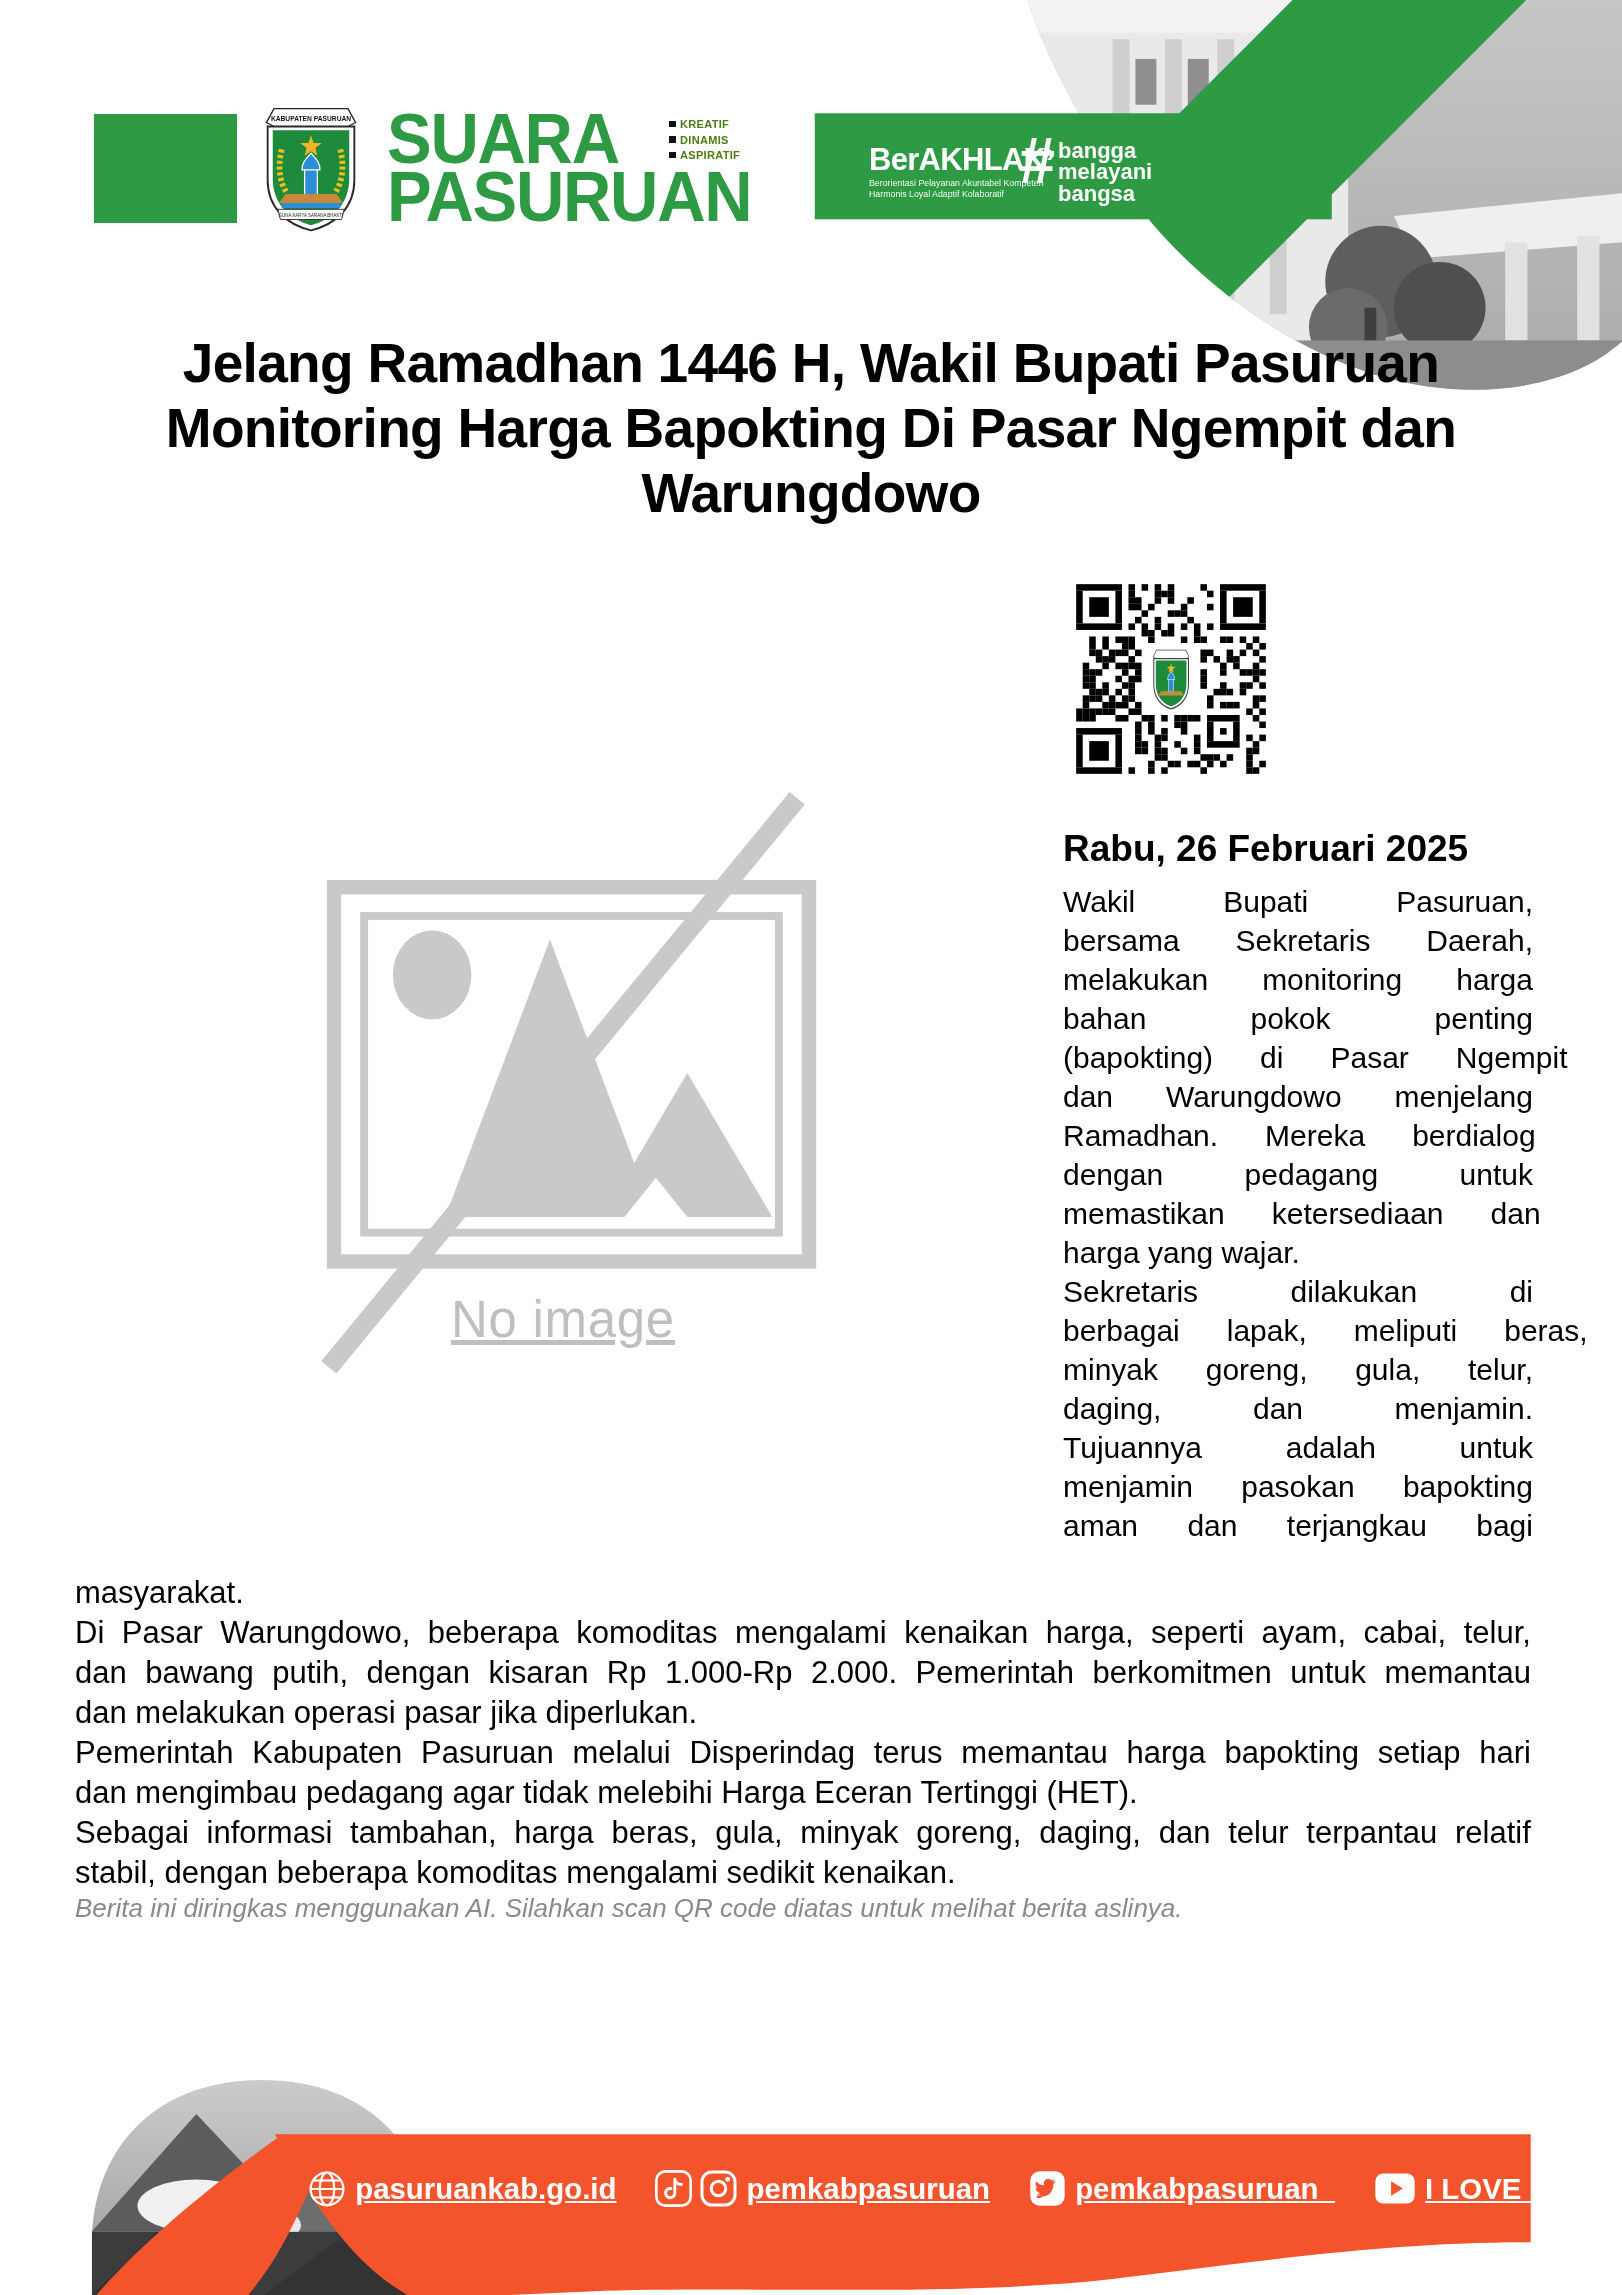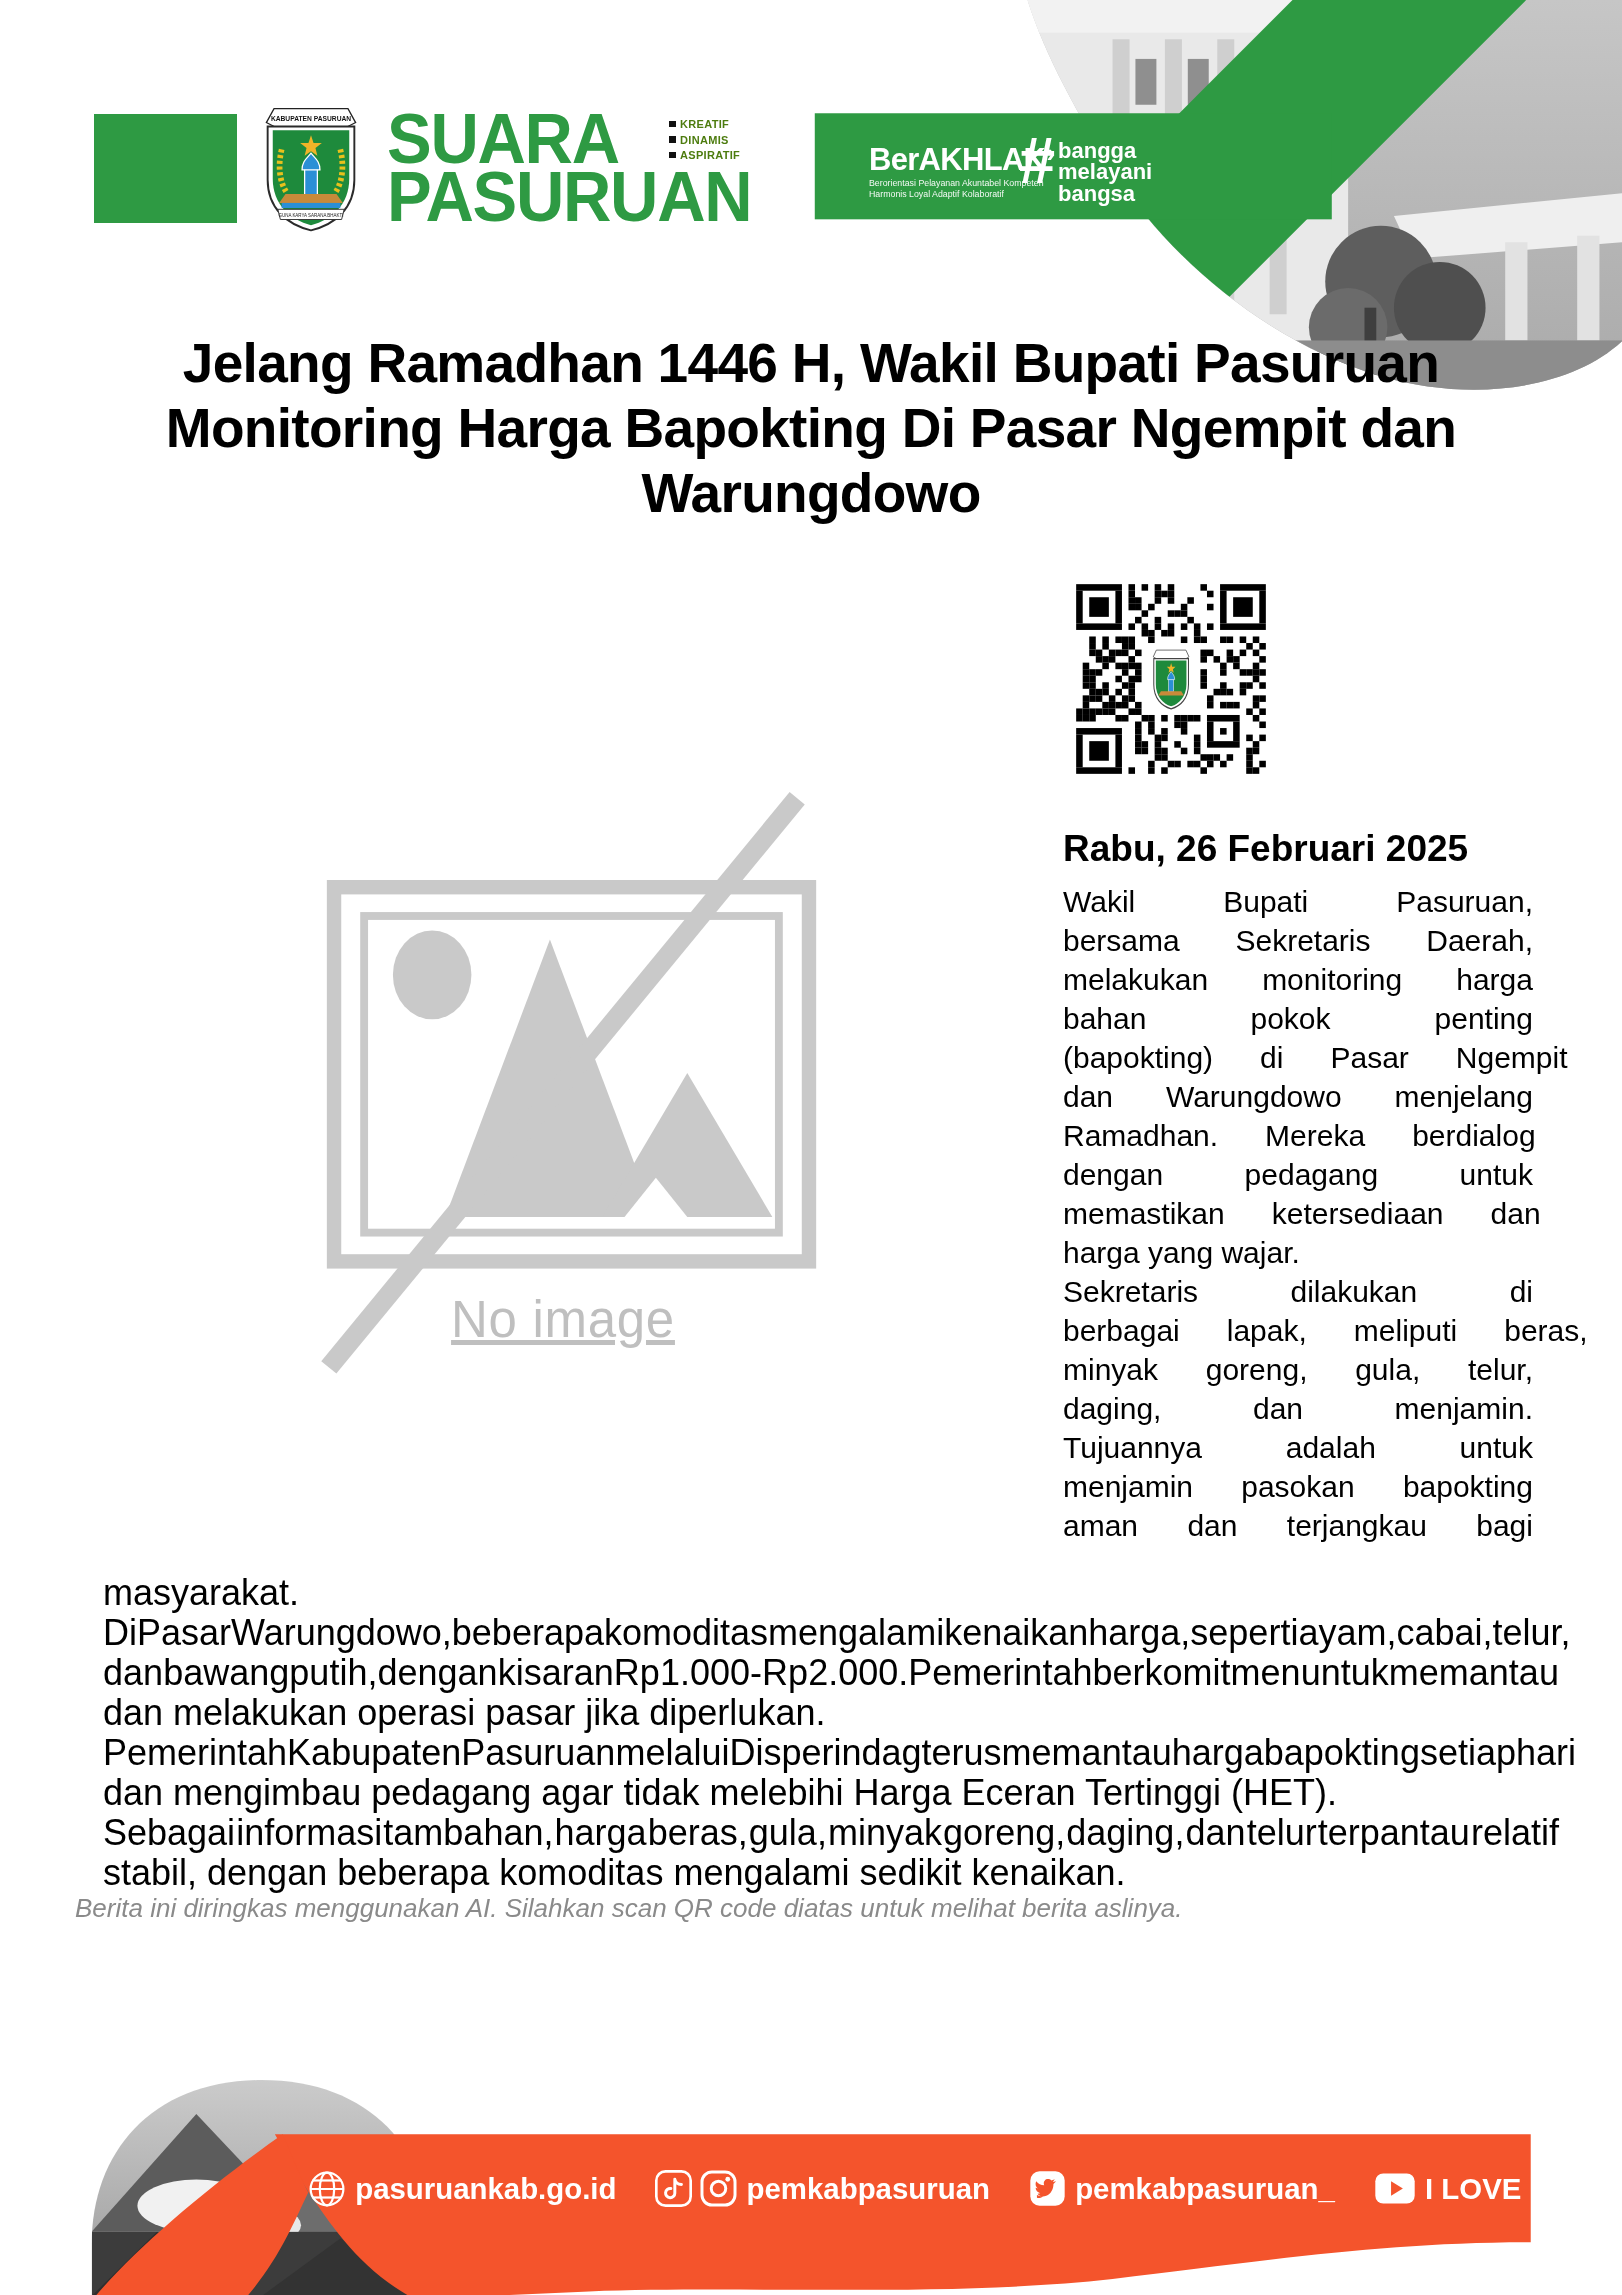--- a/index.html
+++ b/index.html
@@ -34,31 +34,31 @@
   .bangga .blines{margin-top:11.8px;}
   .bangga .bl{font-size:22px;font-weight:bold;line-height:21.6px;letter-spacing:0;}
   
   .title{position:absolute;left:75px;top:331px;width:1472px;text-align:center;
          font-size:55px;font-weight:bold;line-height:65px;letter-spacing:-0.7px;}
   
   .qr{position:absolute;left:1067px;top:575px;width:208px;height:208px;}
   .date{position:absolute;left:1063px;top:828px;font-size:37px;font-weight:bold;}
   .rcol{position:absolute;left:1063px;top:882px;width:470px;font-size:30px;}
   .rcol .bline{height:39px;line-height:39px;white-space:nowrap;gap:47px;}
-  .fullcol{position:absolute;left:75px;top:1573px;width:1456px;font-size:36px;margin-left:28px;}
+  .fullcol{position:absolute;left:75px;top:1573px;width:1456px;font-size:31px;}
   .fullcol .bline{height:40px;line-height:40px;white-space:nowrap;}
   .bline.just{display:flex;justify-content:space-between;}
   .note{position:absolute;left:75px;top:1893px;font-size:26px;font-style:italic;color:var(--note-gray);}
   
   .noimg-svg{position:absolute;left:288px;top:759px;width:550px;height:628px;}
   .noimg-text{position:absolute;left:288px;top:1290px;width:550px;text-align:center;
               font-size:51px;color:var(--gray-text);letter-spacing:0.7px;text-decoration:underline;}
   
   .footer-decor{position:absolute;left:0;top:2029px;width:1623px;height:267px;}
-  .footer-bar{position:absolute;left:308px;top:2159px;width:1230px;height:59px;display:flex;align-items:center;color:#fff;}
+  .footer-bar{position:absolute;left:308px;top:2159px;width:1230px;height:59px;display:flex;align-items:center;color:#fff;text-decoration:underline;}
   .footer-bar .icon{flex:0 0 auto;display:block;}
   .footer-bar .ftxt{font-size:29.4px;font-weight:bold;margin-left:9.2px;white-space:nowrap;}
   .fgap{flex:0 0 39px;}
   .fgap-s{flex:0 0 7.9px;}
 </style>
 </head>
 <body>
 
 <div class="page">
 

